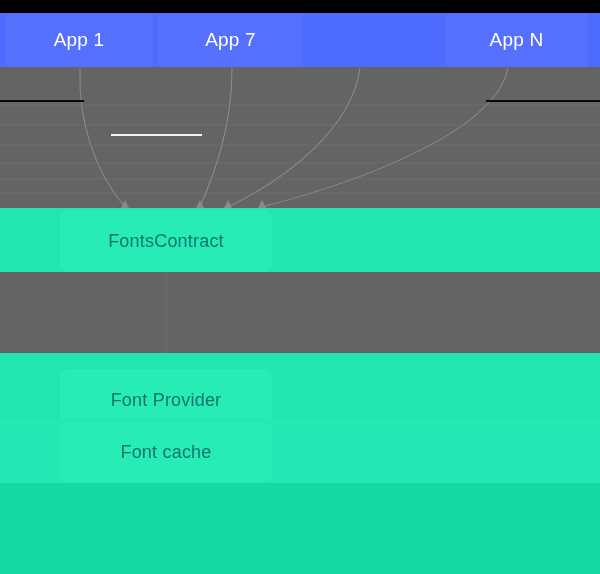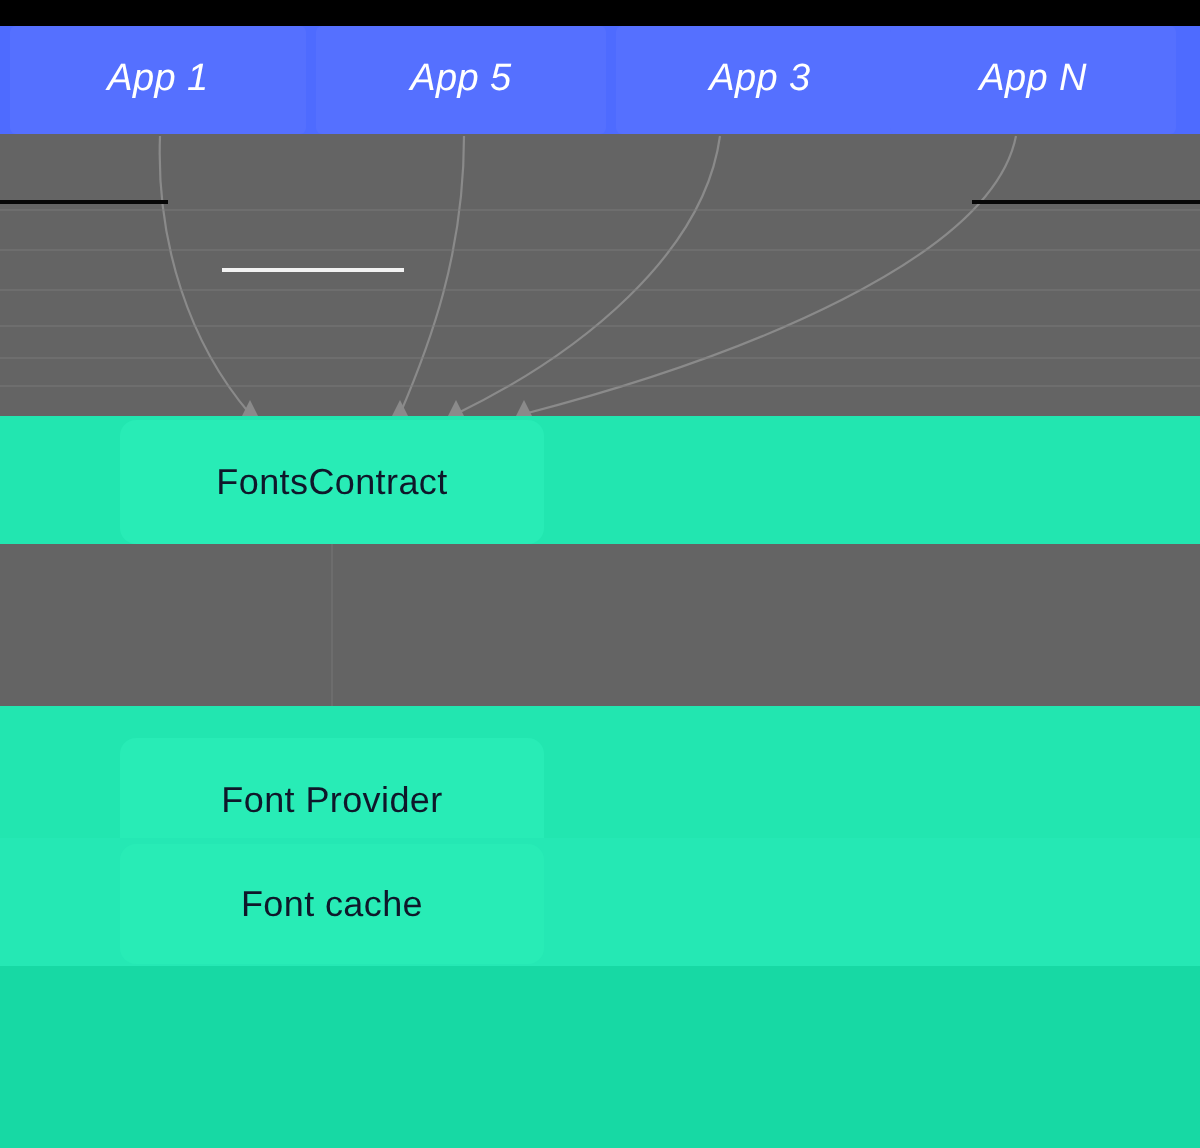--- a/index.html
+++ b/index.html
@@ -31,21 +31,20 @@
     background: #000000;
   }
 
   
   .app-row {
     position: absolute;
     left: 0; top: 13px;
     width: 600px;
     height: 54px;
     background: #4e6bff;
-    font-style: italic;
   }
   .app-chip {
     position: absolute;
     top: 0;
     height: 54px;
     background: #5570ff;
     border-radius: 3px;
     display: flex;
     align-items: center;
     justify-content: center;
@@ -96,21 +95,21 @@
   
   .card {
     position: absolute;
     left: 60px;
     width: 212px;
     border-radius: 8px;
     background: #28ecb6;
     display: flex;
     align-items: center;
     justify-content: center;
-    color: #0f172a;
+    color: #0f766e;
     font-size: 18px;
     letter-spacing: .2px;
   }
   .card-contract { top: 210px; height: 62px; }
   .card-provider { top: 369px; height: 63px; }
   .card-cache    { top: 422px; height: 60px; text-align: right; }
 
   
   .seam {
     position: absolute;
@@ -125,24 +124,21 @@
 
 <div id="stage">
 
   <div class="topbar"></div>
 
   <div class="app-row">
     <div class="app-chip" style="left:5px;width:148px;">
       <span>App 1</span>
     </div>
     <div class="app-chip" style="left:158px;width:145px;">
-      <span>App 5</span>
-    </div>
-    <div class="app-chip" style="left:308px;width:144px;">
-      <span>App 3</span>
+      <span>App 7</span>
     </div>
     <div class="app-chip" style="left:445px;width:143px;">
       <span>App N</span>
     </div>
   </div>
 
   <div class="gray-band band-a">
     <svg class="connectors" viewBox="0 0 600 141" preserveAspectRatio="none">
       <g fill="none" stroke="#8a8a8a" stroke-width="1.1">
         <path d="M80 1 C 78 55, 95 105, 125 140"></path>

